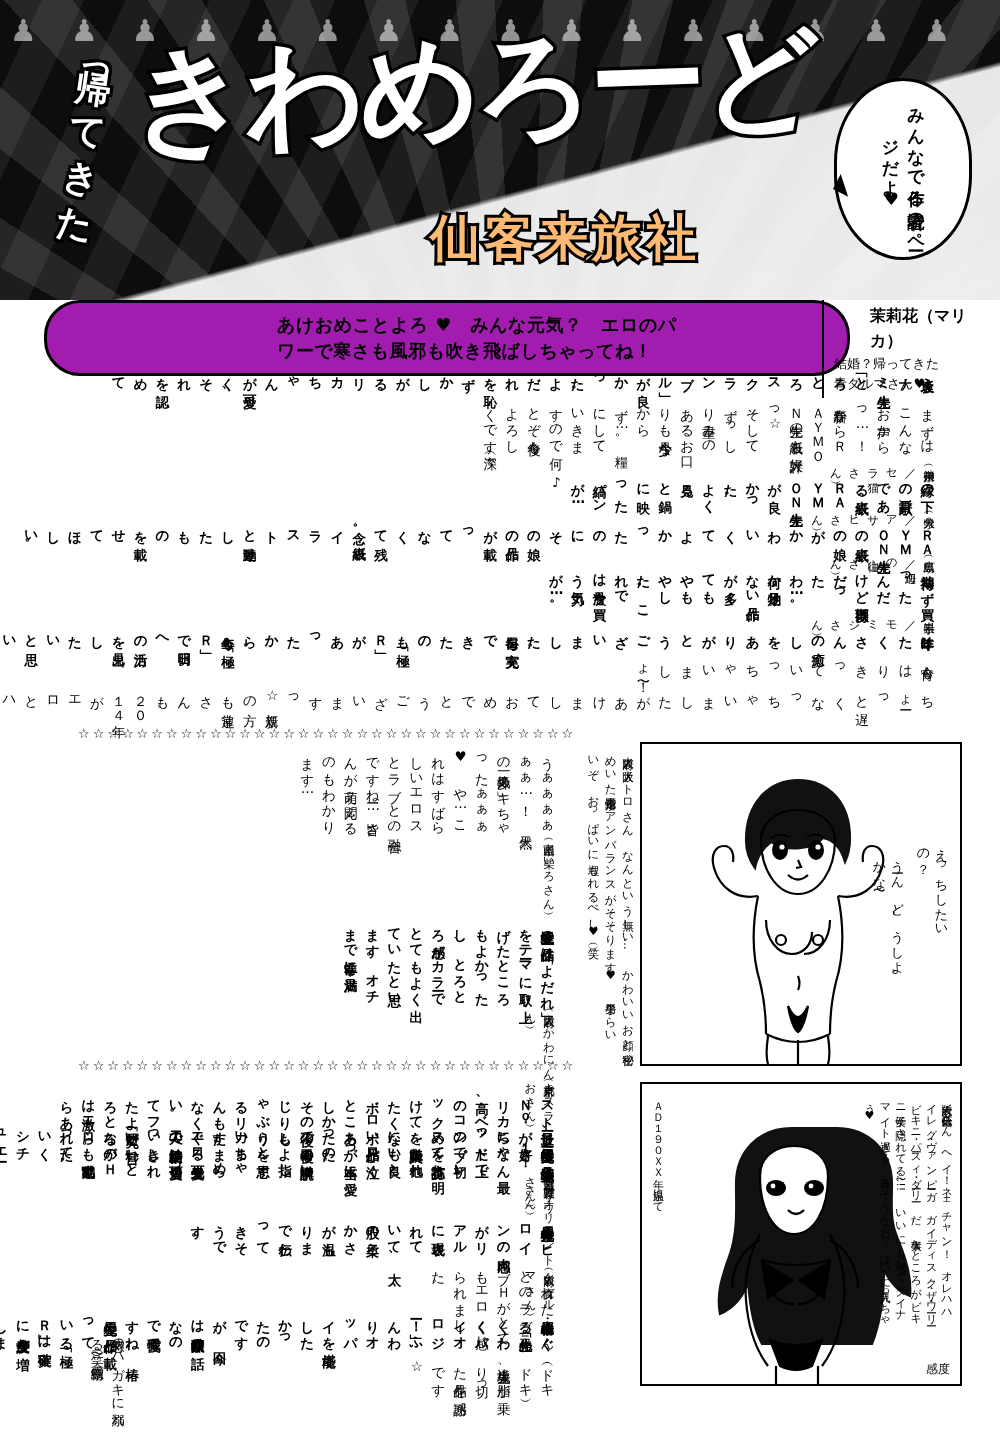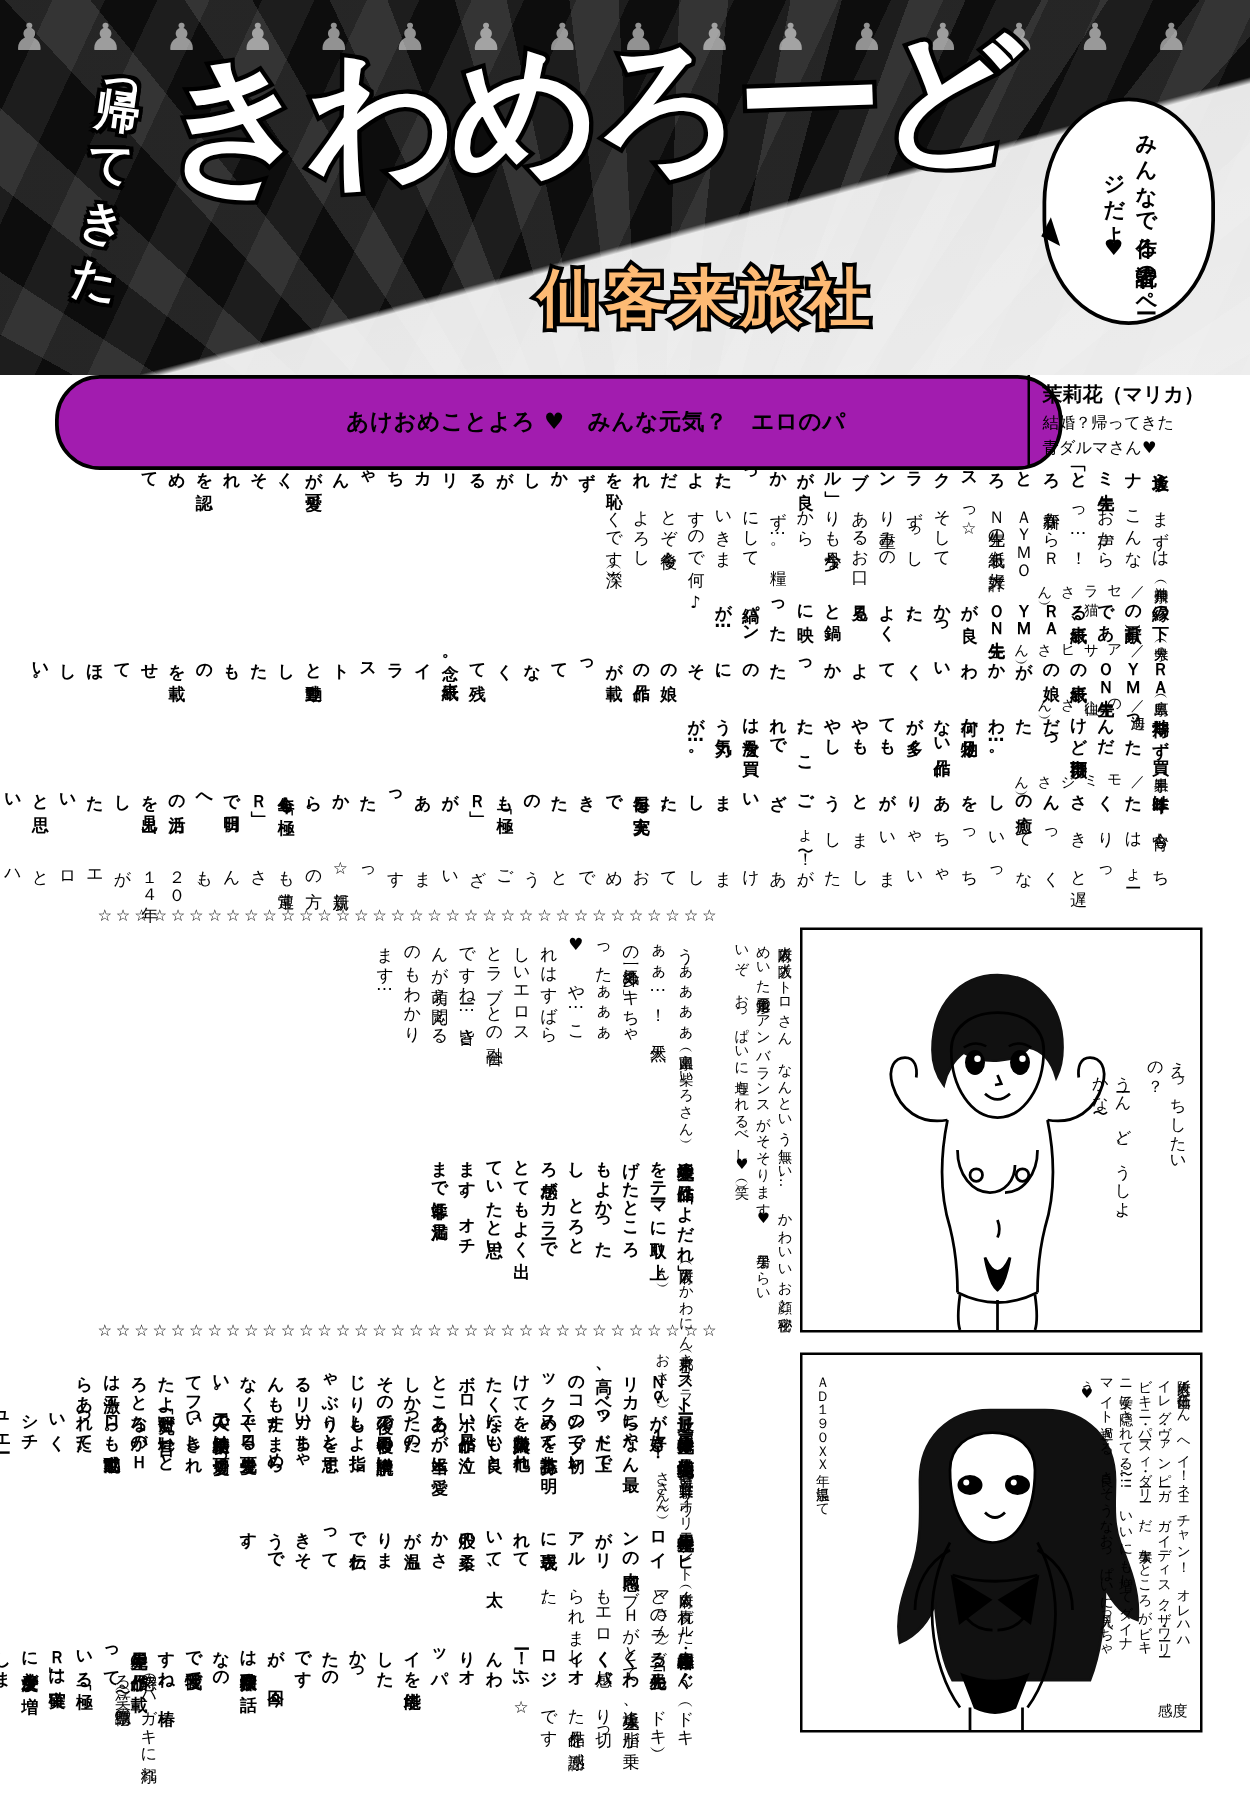--- a/index.html
+++ b/index.html
@@ -98,21 +98,21 @@
     margin-left:230px;font-size:18px;line-height:1.45;font-weight:bold;
     letter-spacing:.5px;
   }
 
   .author-box{
     position:absolute;right:16px;top:300px;width:150px;
     border-left:2px solid #000;
     padding:4px 0 4px 10px;
     font-size:13px;line-height:1.55;
   }
-  .author-box .nm{font-size:16px;font-weight:bold;}
+  .author-box .nm{font-size:16px;font-weight:bold;margin-left:36px;}
 
   
   .col-wrap{
     position:absolute;top:398px;
     display:flex;flex-direction:row-reverse;
     writing-mode:vertical-rl;
     font-size:13.5px;line-height:1.62;
     letter-spacing:.6px;
   }
   .block-top{left:78px;width:860px;height:320px;}
@@ -189,20 +189,21 @@
     <div class="subtitle">仙客来旅社</div>
 
     <div class="bubble">
       <div class="btxt">みんなで作る読者のページだよ♥</div>
     </div>
   </div>
 
   <div class="headline">
     <div class="lead">
       <div>あけおめことよろ ♥　みんな元気？　エロのパ</div>
+      <div>ワーで寒さも風邪も吹き飛ばしちゃってね！</div>
     </div>
   </div>
 
   <div class="author-box">
     <div class="nm">茉莉花（マリカ）</div>
     <div>結婚？帰ってきた</div>
     <div>青ダルマさん♥</div>
   </div>
 
   <div class="col-wrap block-top">

